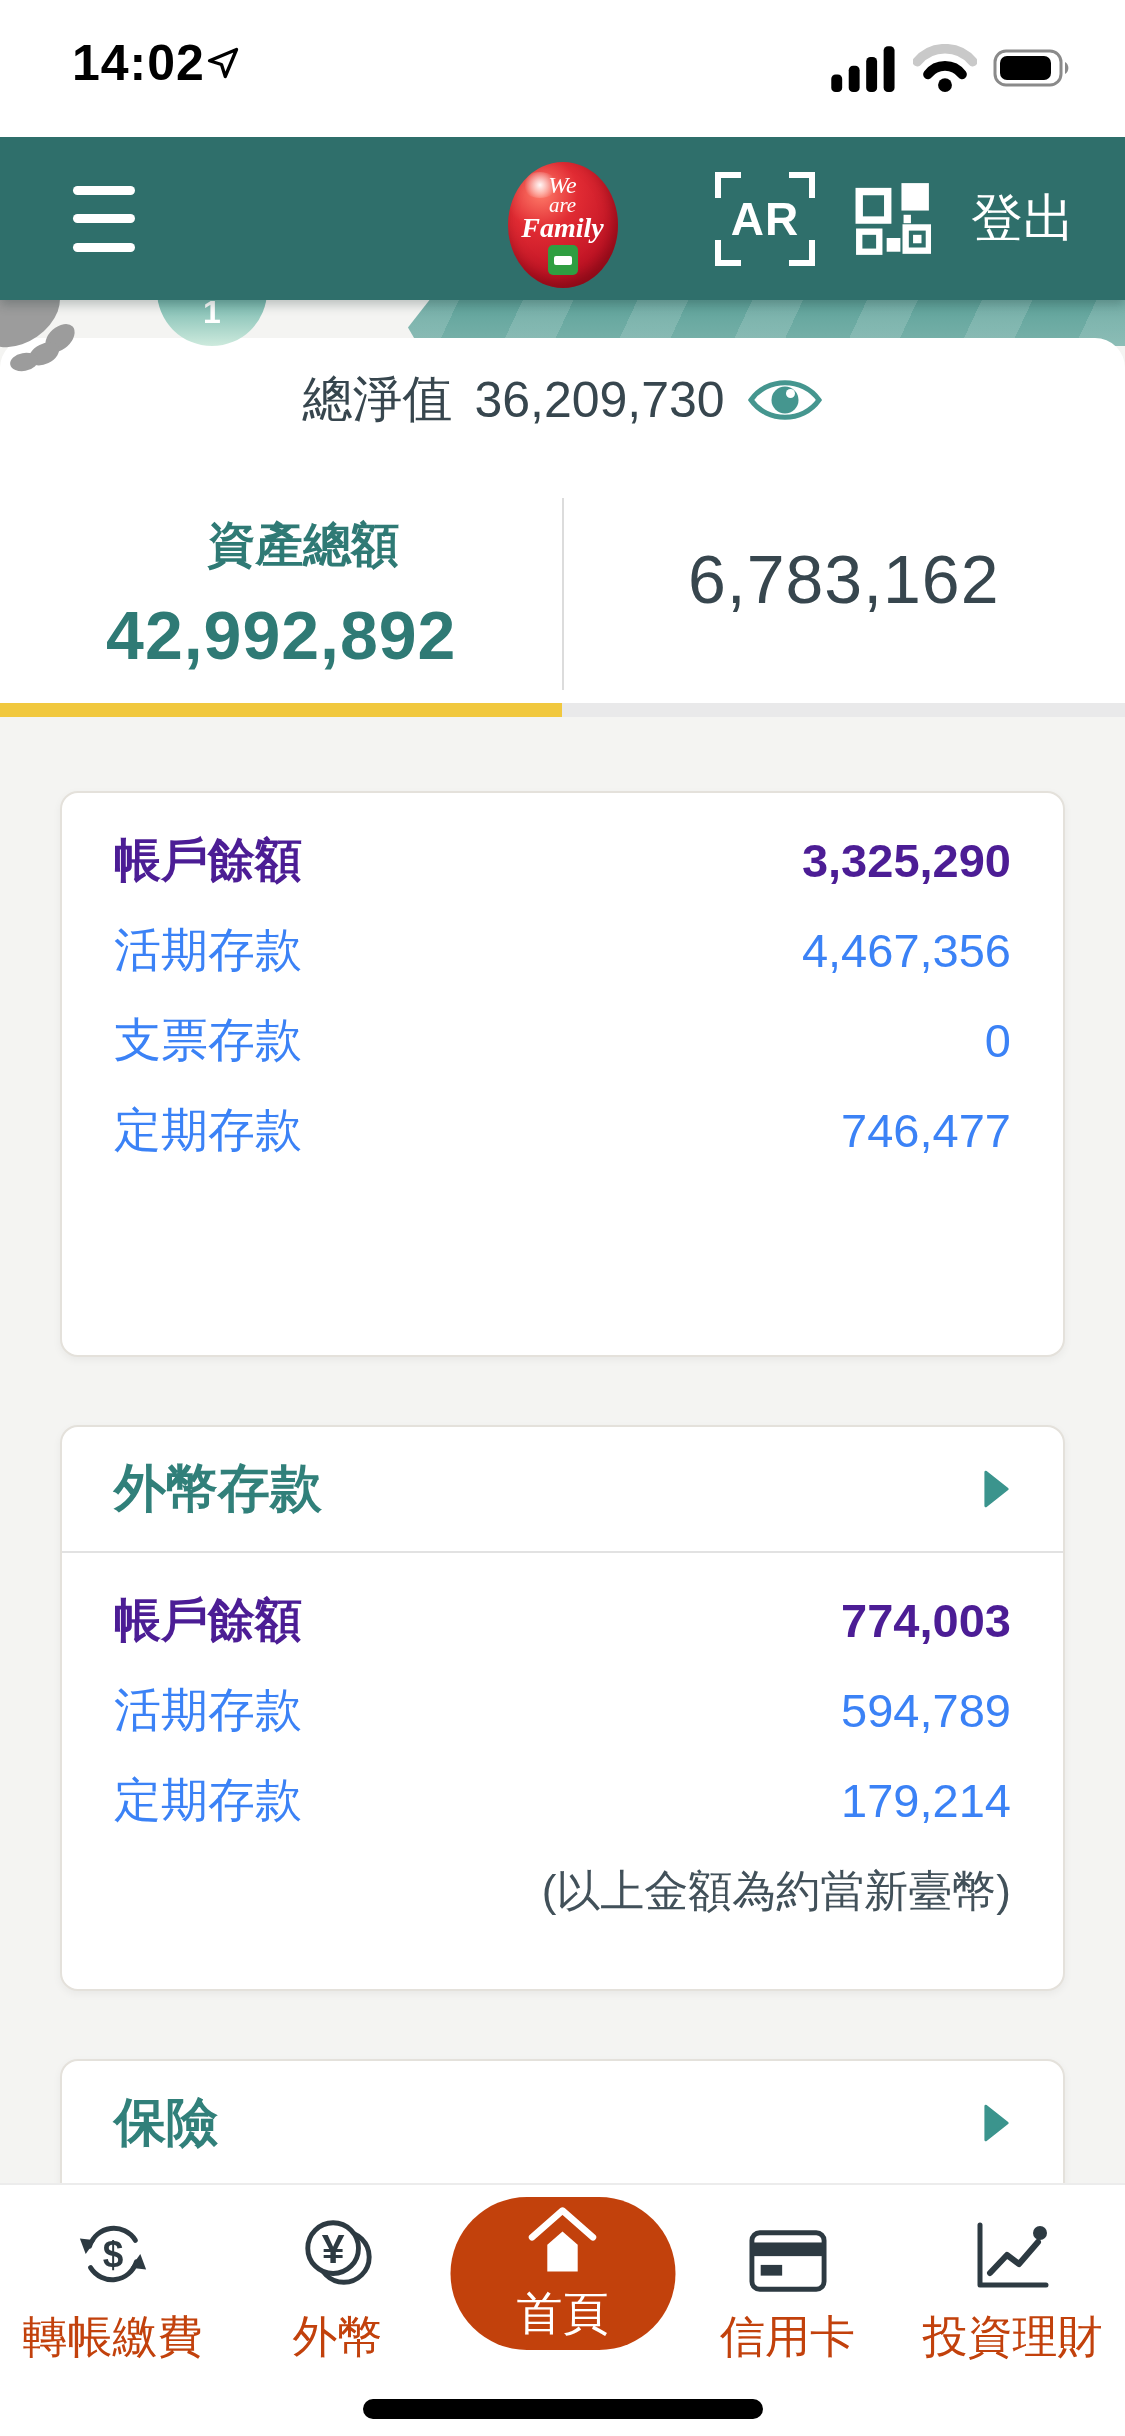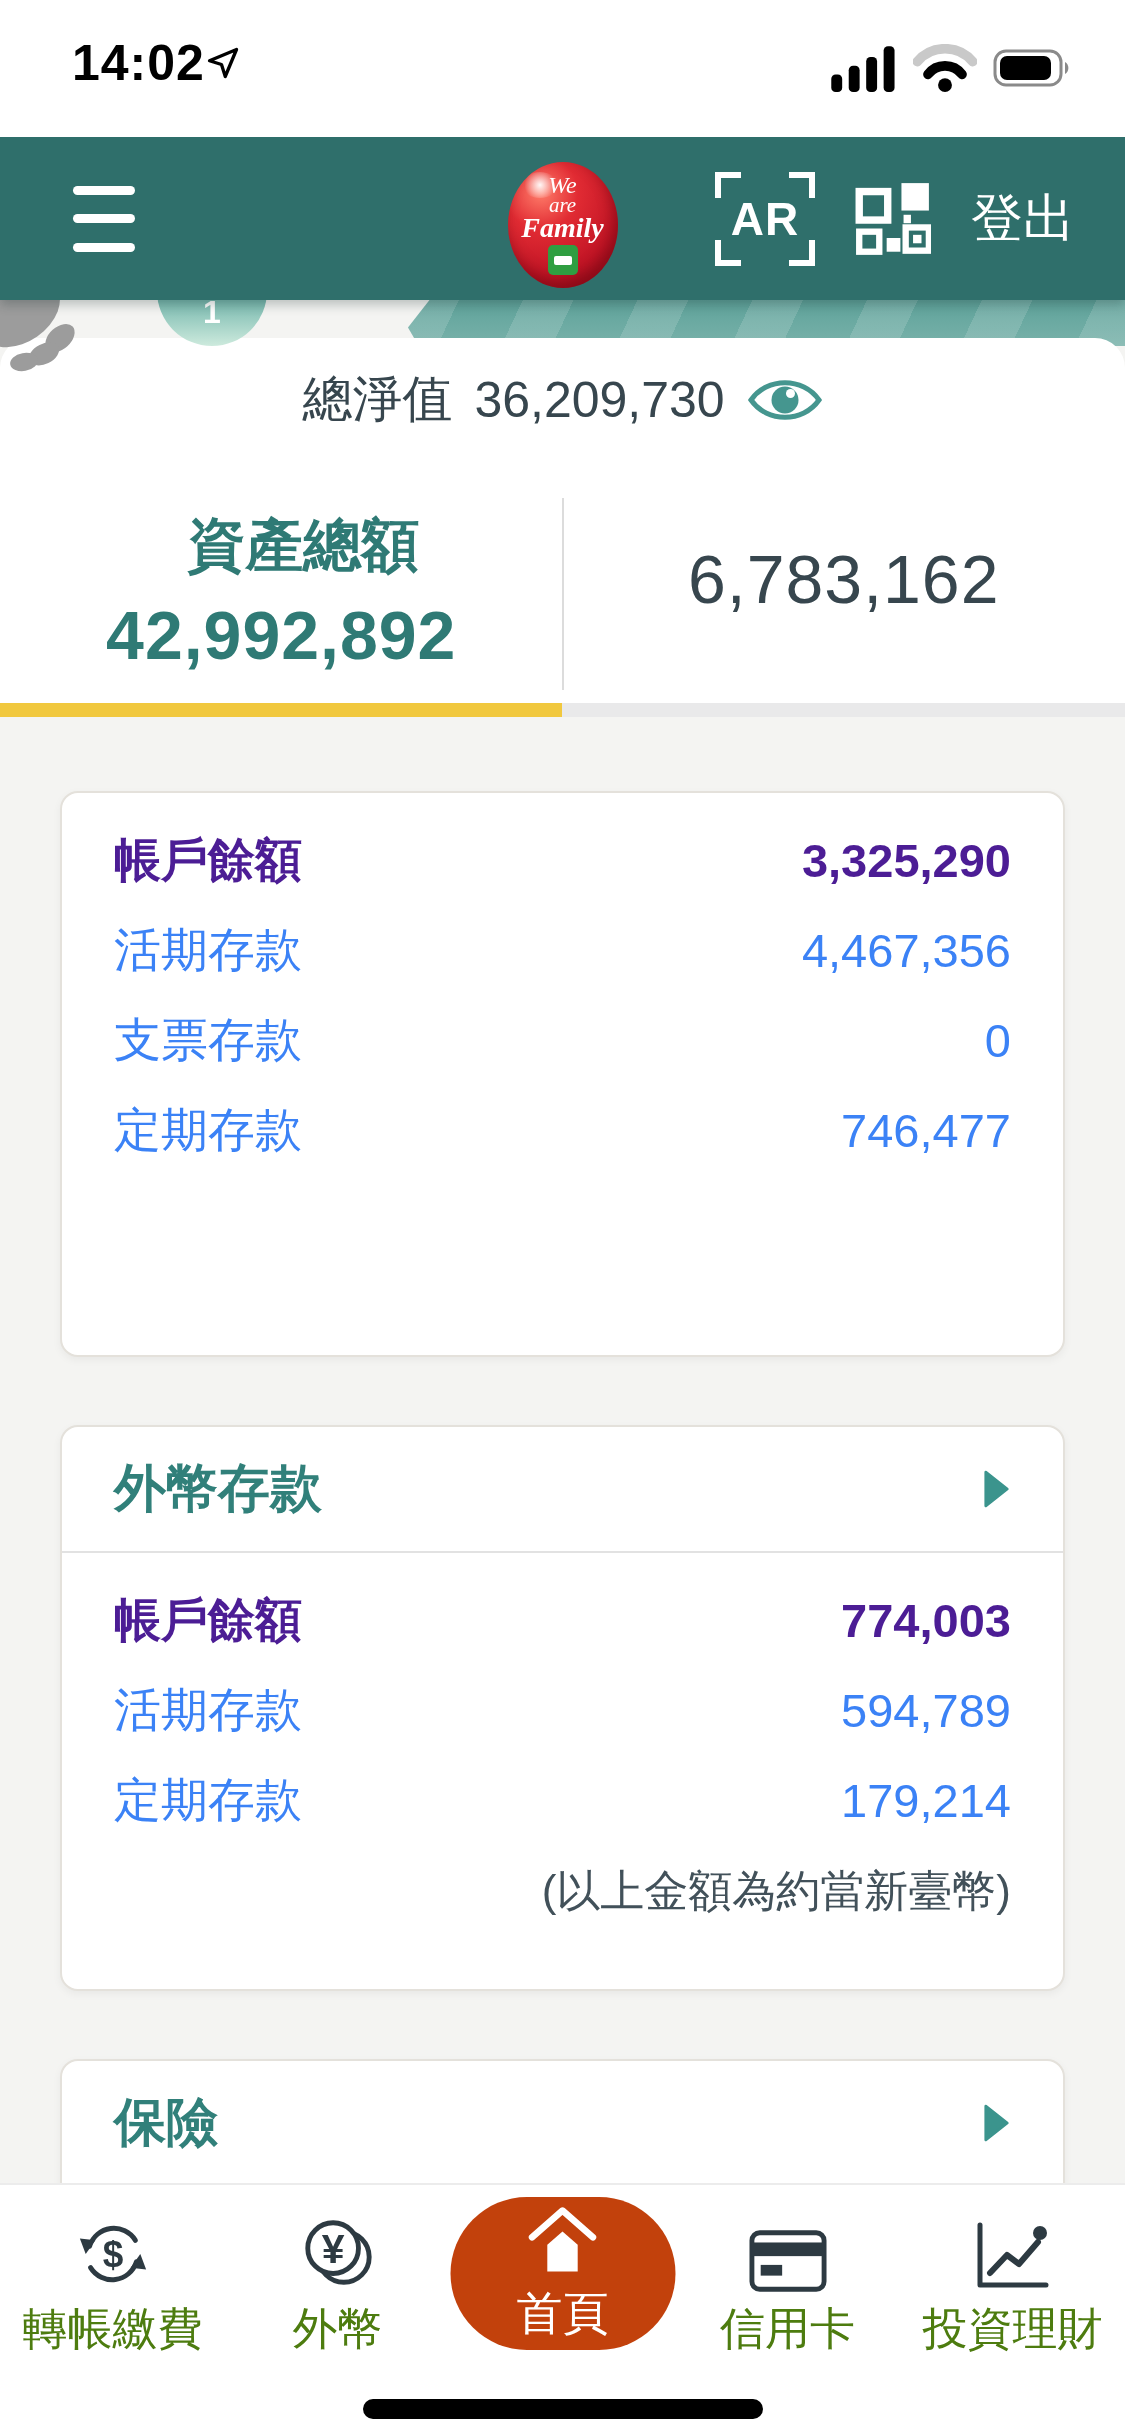--- a/index.html
+++ b/index.html
@@ -51,21 +51,21 @@
   .paw { position:absolute; left:-6px; top:296px; z-index:3; }
 
   
   .sheet { position:absolute; left:0; top:338px; width:1125px; height:379px; background:#fff;
            border-radius:30px 30px 0 0; z-index:2; }
   .networth { display:flex; align-items:center; justify-content:center; gap:22px; padding-top:28px; }
   .net-label, .net-value { font-size:50px; color:#37464e; }
   .eye-btn { display:flex; align-items:center; cursor:pointer; }
   .tabs { position:relative; margin-top:84px; display:flex; }
   .tab { flex:1; text-align:center; cursor:pointer; }
-  .tab-label { font-size:58px; line-height:56px;padding-left:44px; }
+  .tab-label { font-size:48px; line-height:56px;padding-left:44px; }
   .tab-value { font-size:68px; line-height:76px; margin-top:24px; letter-spacing:1px; }
   .tab-active .tab-label { color:#2f7a75; font-weight:700; }
   .tab-active .tab-value { color:#2f7a75; font-weight:700; }
   .tab-inactive .tab-label { color:#333f47; font-weight:400; }
   .tab-inactive .tab-value { color:#37464e; font-weight:300; }
   .tabs-divider { position:absolute; left:562px; top:160px; height:192px; width:2px; background:#dcdcdc; z-index:2; }
   .underline-active { position:absolute; left:0; bottom:0; width:562px; height:14px; background:#f1c83e; }
   .underline-rest { position:absolute; left:562px; right:0; bottom:0; height:14px; background:#e9e9ea; }
 
   
@@ -83,21 +83,21 @@
   .crow-bold .cl, .crow-bold .cv { font-weight:700; color:#4c1d95; }
   .card-note { height:92px; display:flex; align-items:center; justify-content:flex-end;
                font-size:44px; color:#42515a; }
 
   
   .bottom-nav { position:absolute; left:0; top:2183px; width:1125px; height:253px; background:#fff;
                 border-top:2px solid #ececec; z-index:10; display:flex; }
   .nav-item { flex:1; position:relative; display:flex; flex-direction:column; align-items:center;
               padding-top:30px; cursor:pointer; }
   .nav-icon { height:78px; display:flex; align-items:flex-end; }
-  .nav-label { margin-top:6px; font-size:45px; color:#4d7c0f; white-space:nowrap; }
+  .nav-label { margin-top:14px; font-size:45px; color:#c2410c; white-space:nowrap; }
   .pill { position:absolute; left:50%; transform:translateX(-50%); top:12px; width:225px; height:153px;
           border-radius:80px; background:#c2410c; display:flex; flex-direction:column; align-items:center;
           justify-content:center; gap:4px; }
   .pill .nav-label { margin-top:0; color:#fff; font-size:46px; }
   .home-indicator { position:absolute; left:50%; transform:translateX(-50%); top:2399px; width:400px; height:20px;
                     border-radius:10px; background:#000; z-index:11; }
 </style>
 </head>
 <body>
 

